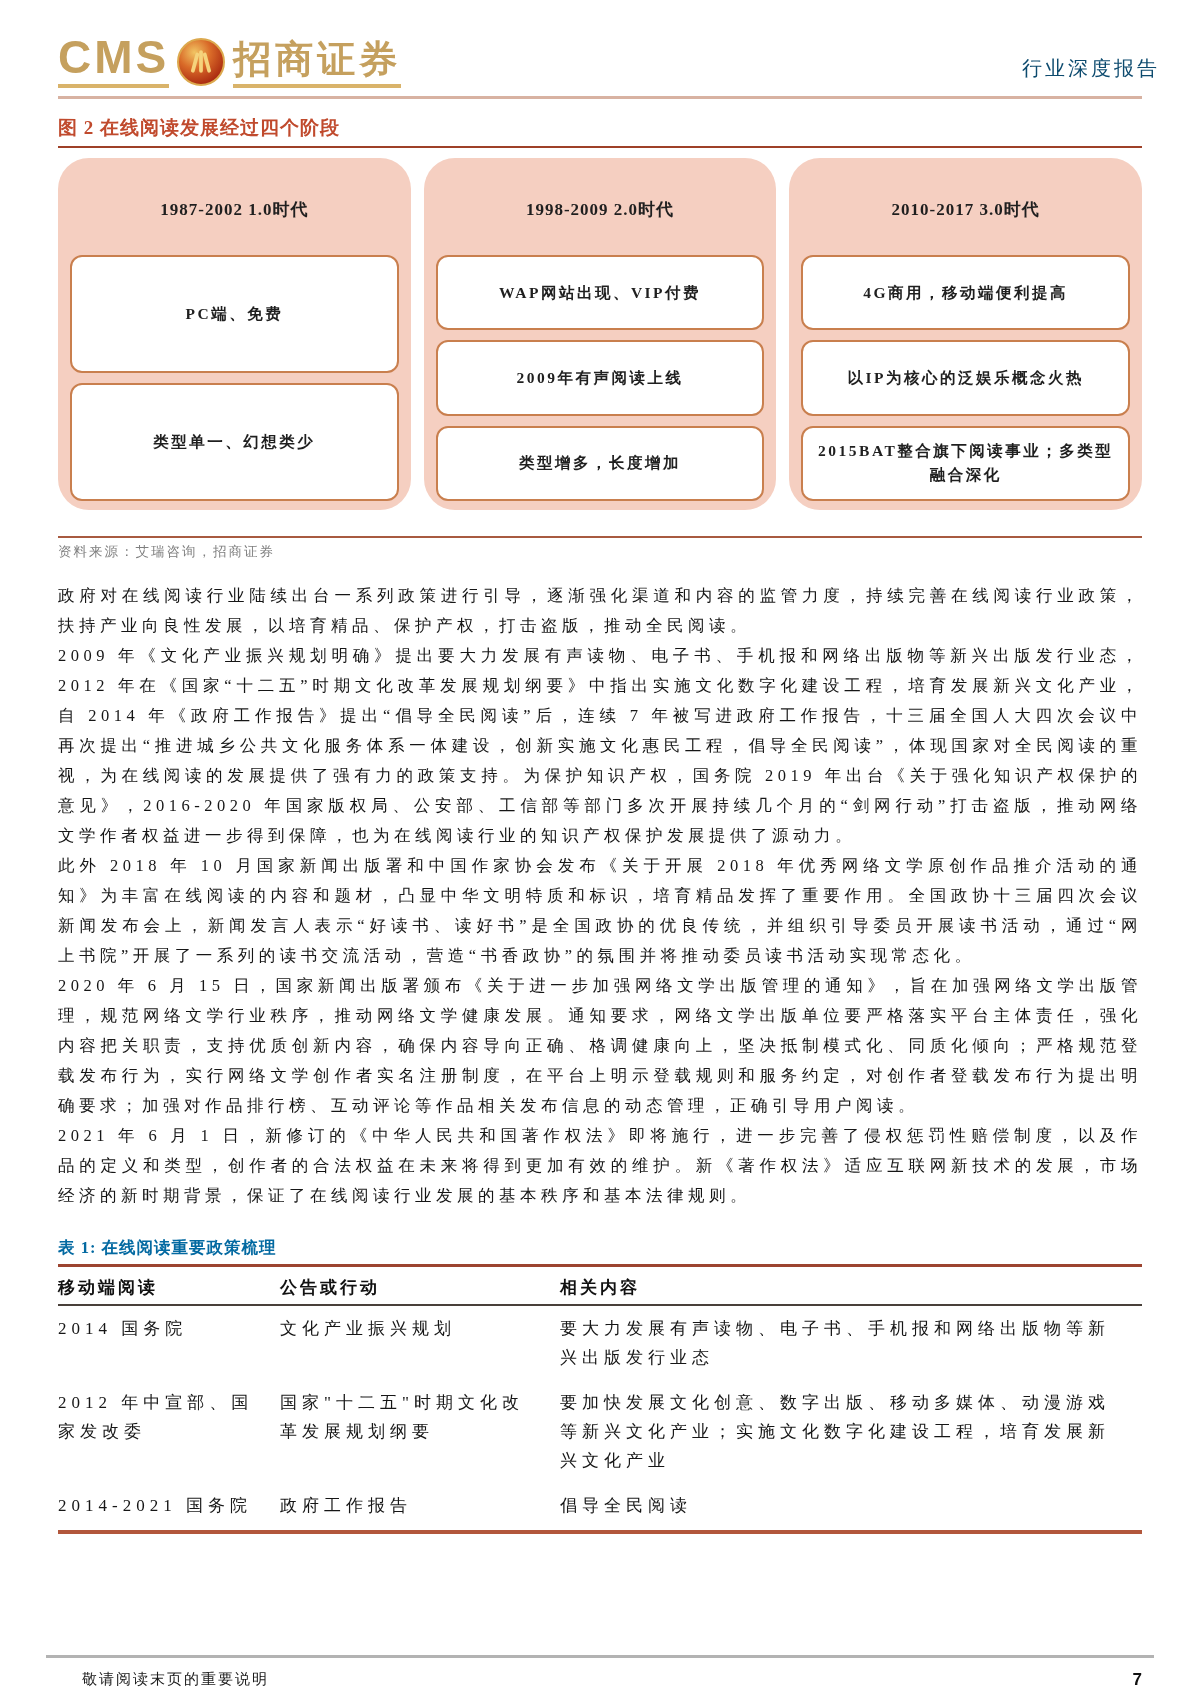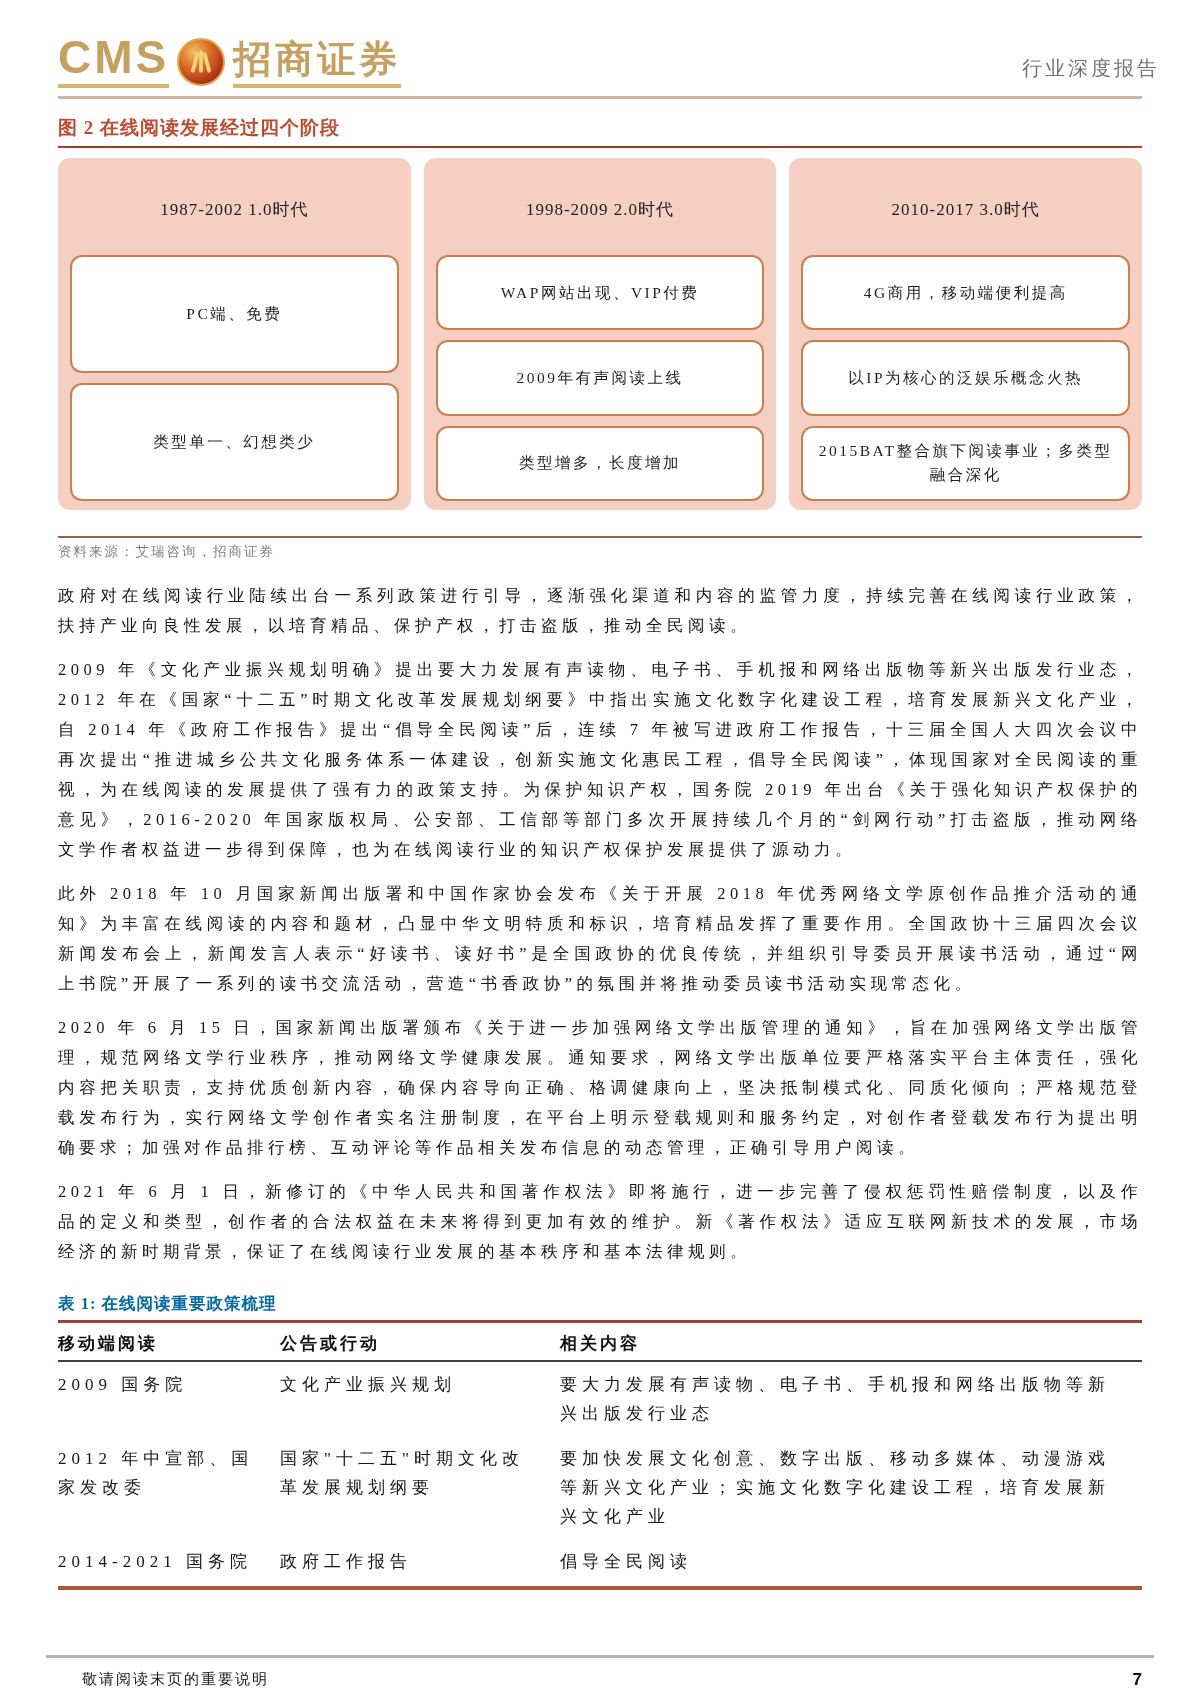--- a/index.html
+++ b/index.html
@@ -20,45 +20,45 @@
   .medallion {
     width:48px; height:48px; border-radius:50%; flex:0 0 auto;
     background:radial-gradient(circle at 35% 28%, #f1c463 0%, #d96a28 38%, #a8270f 80%);
     border:2px solid #dca94e; display:flex; align-items:center; justify-content:center;
     margin-bottom:2px;
   }
   .logo-brand {
     font-size:38px; line-height:1; font-weight:bold; color:#c5a05e; letter-spacing:4px;
     border-bottom:4px solid #d9b36a; padding-bottom:6px;
   }
-  .report-type { font-size:20px; color:#737373; letter-spacing:3px; padding-bottom:6px;margin-left:46px; }
+  .report-type { font-size:20px; color:#0c4a6e; letter-spacing:3px; padding-bottom:6px;margin-left:46px; }
   .header-rule { height:3px; background:#d8b2a2; margin:8px 58px 0 58px; }
 
   .content { margin:0 58px; width:1084px; }
 
   
   .fig-title { margin-top:16px; font-size:19px; font-weight:bold; color:#c04a2d; letter-spacing:1px; }
   .fig-rule { height:2px; background:#9e4028; margin-top:5px; }
   .stages { display:flex; gap:13px; margin-top:10px; }
   .stage {
-    flex:1; background:#f5cfc1; border-radius:12px; height:352px; padding:0 12px;
+    flex:1; background:#f5cfc1; border-radius:31px; height:352px; padding:0 12px;font-weight:bold;
   }
   .stage-era { text-align:center; margin-top:40px; font-size:17px; color:#1f1f1f; letter-spacing:1px; }
   .stage-items { display:flex; flex-direction:column; gap:10px; margin-top:34px; height:246px; }
   .stage-box {
     flex:1; background:#ffffff; border:2px solid #c97f4e; border-radius:12px;
     display:flex; align-items:center; justify-content:center; text-align:center;
     font-size:15.5px; letter-spacing:2.5px; line-height:1.55; color:#1f1f1f; padding:4px 8px;
   }
   .source-rule { height:2px; background:#a85a40; margin-top:26px; }
   .source { margin-top:5px; font-size:13.5px; color:#7f7f7f; letter-spacing:2px; }
 
   
   .para {
-    margin-top:14px; font-size:16.5px; line-height:30px; letter-spacing:4.5px;
+    margin-top:0; font-size:16.5px; line-height:30px; letter-spacing:4.5px;
     text-align:justify; color:#161616;
   }
   .para.first { margin-top:20px; }
 
   
   .table-title { margin-top:26px; font-size:16.5px; font-weight:bold; color:#0369a1; letter-spacing:1px; }
   .table-rule-top { height:3px; background:#9c4430; margin-top:5px; }
   table.policy { width:100%; border-collapse:collapse; margin-top:2px; }
   table.policy th {
     text-align:left; font-size:17px; font-weight:bold; color:#111;
@@ -153,21 +153,21 @@
         </colgroup>
       <thead>
         <tr>
           <th>移动端阅读</th>
           <th>公告或行动</th>
           <th>相关内容</th>
         </tr>
       </thead>
       <tbody>
         <tr>
-          <td>2009 国务院</td>
+          <td>2014 国务院</td>
           <td>文化产业振兴规划</td>
           <td>要大力发展有声读物、电子书、手机报和网络出版物等新兴出版发行业态</td>
         </tr>
         <tr>
           <td>2012 年中宣部、国家发改委</td>
           <td>国家"十二五"时期文化改革发展规划纲要</td>
           <td>要加快发展文化创意、数字出版、移动多媒体、动漫游戏等新兴文化产业；实施文化数字化建设工程，培育发展新兴文化产业</td>
         </tr>
         <tr>
           <td>2014-2021 国务院</td>

